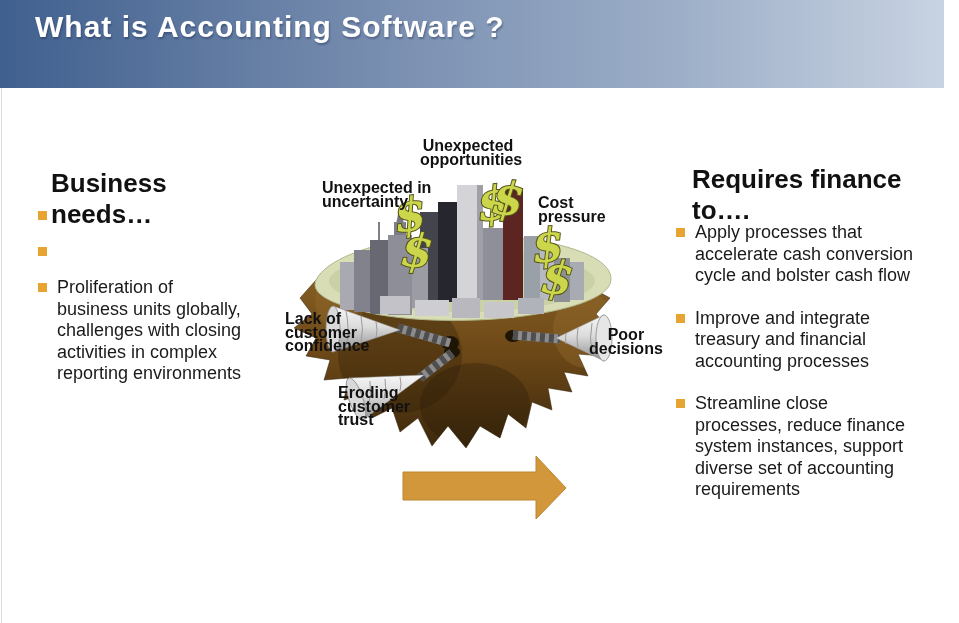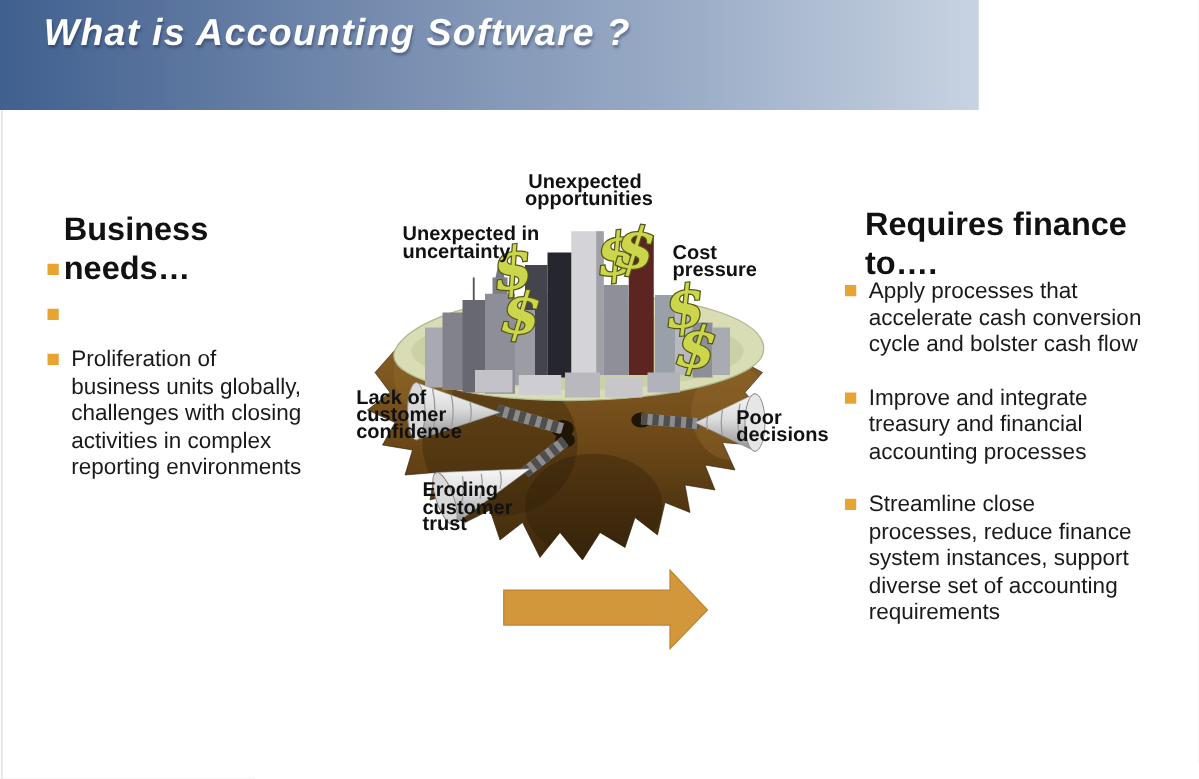--- a/index.html
+++ b/index.html
@@ -2,23 +2,22 @@
 <html><head>
 <meta charset="utf-8">
 <style>
   html,body { margin:0; padding:0; background:#e8e8e8; }
   .slide {
     position:relative; width:959px; height:623px; background:#ffffff;
     font-family:"Liberation Sans", sans-serif; overflow:hidden;
   }
   
   .header {
-    position:absolute; left:0; top:0; width:783px; height:88px;
+    position:absolute; left:0; top:0; width:944px; height:88px;
     background:linear-gradient(90deg,#40608F 0%, #6A82A7 30%, #7E93B4 45%, #9AACC6 70%, #C8D3E2 100%);
-    font-style:italic;
   }
   .title {
     position:absolute; left:35px; top:10px; margin:0;
     font-size:30px; font-weight:bold; color:#ffffff; letter-spacing:1px;
     text-shadow:1px 2px 2px rgba(20,30,60,.35);
     white-space:nowrap;
   }
   .edge-line { position:absolute; left:1px; top:88px; height:535px; width:1px; background:#dcdcdc; }
 
   
@@ -38,21 +37,21 @@
 
   
   .lbl {
     position:absolute; font-size:16px; font-weight:bold; color:#111;
     line-height:13.5px; white-space:pre-line;
   }
   .lbl-top { left:420px; top:139px; width:96px; text-align:center; }
   .lbl-top-left { left:322px; top:181px; }
   .lbl-top-right { left:538px; top:196px; }
   .lbl-left { left:285px; top:312px; }
-  .lbl-right { left:589px; top:328px; }
+  .lbl-right { left:589px; top:328px;text-align:center; }
   .lbl-bottom-left { left:338px; top:386px; }
 
   .island-svg { position:absolute; left:283px; top:130px; width:365px; height:325px; }
   .arrow-svg  { position:absolute; left:398px; top:453px; width:172px; height:70px; }
 
   .dollar {
     font-family:"DejaVu Serif", serif; font-weight:bold; font-style:italic;
     font-size:46px; fill:#ccd64a; stroke:#55561a; stroke-width:2; paint-order:stroke;
   }
 </style>

